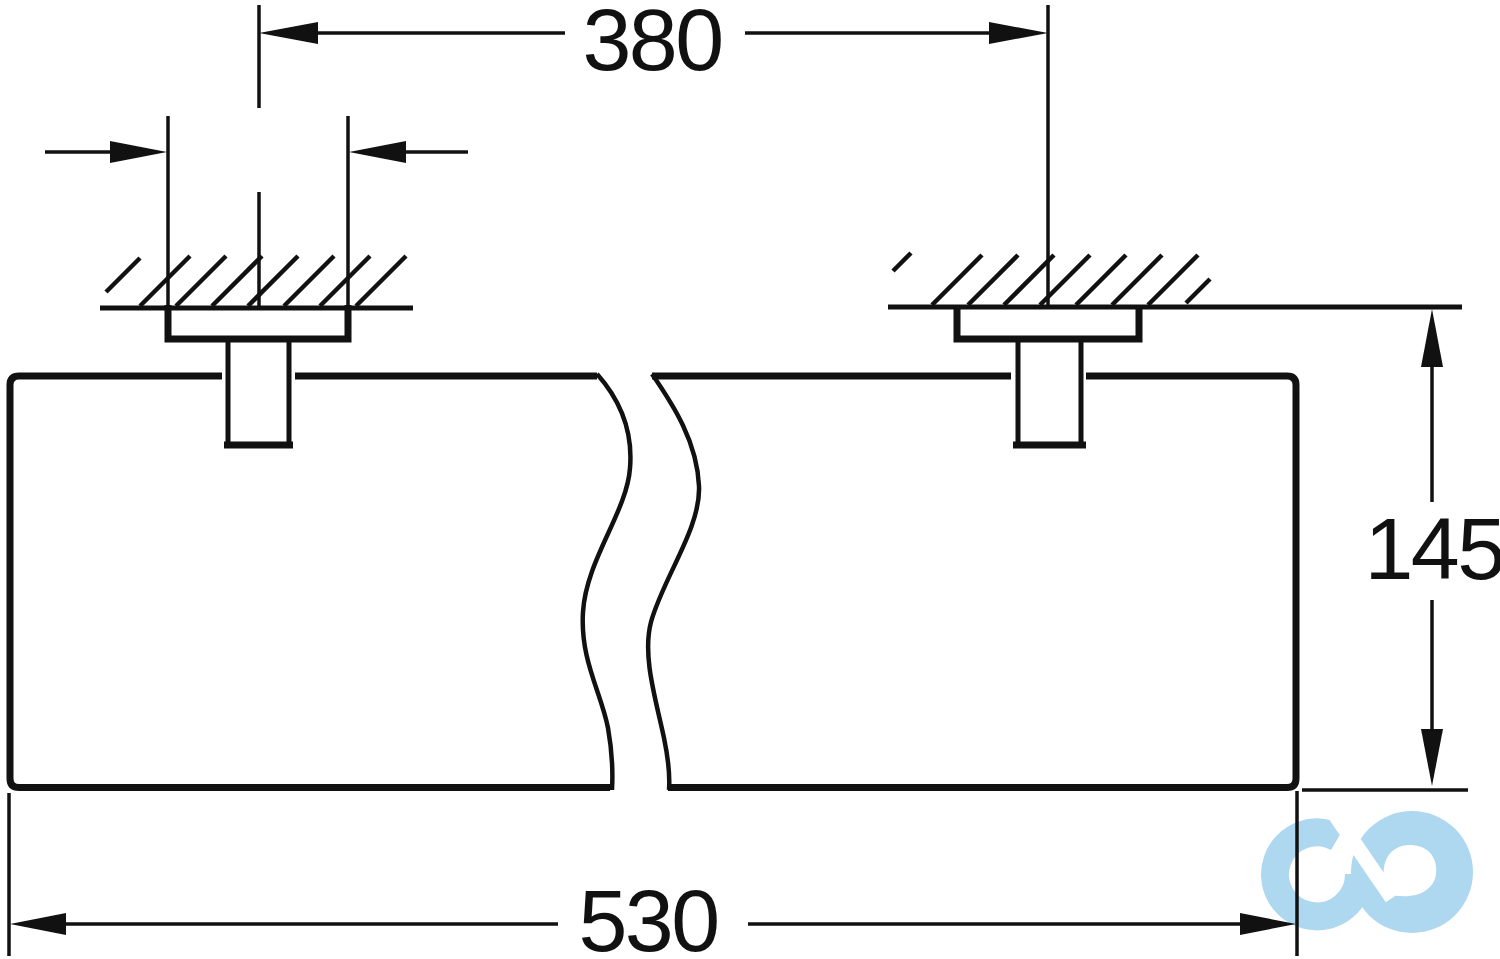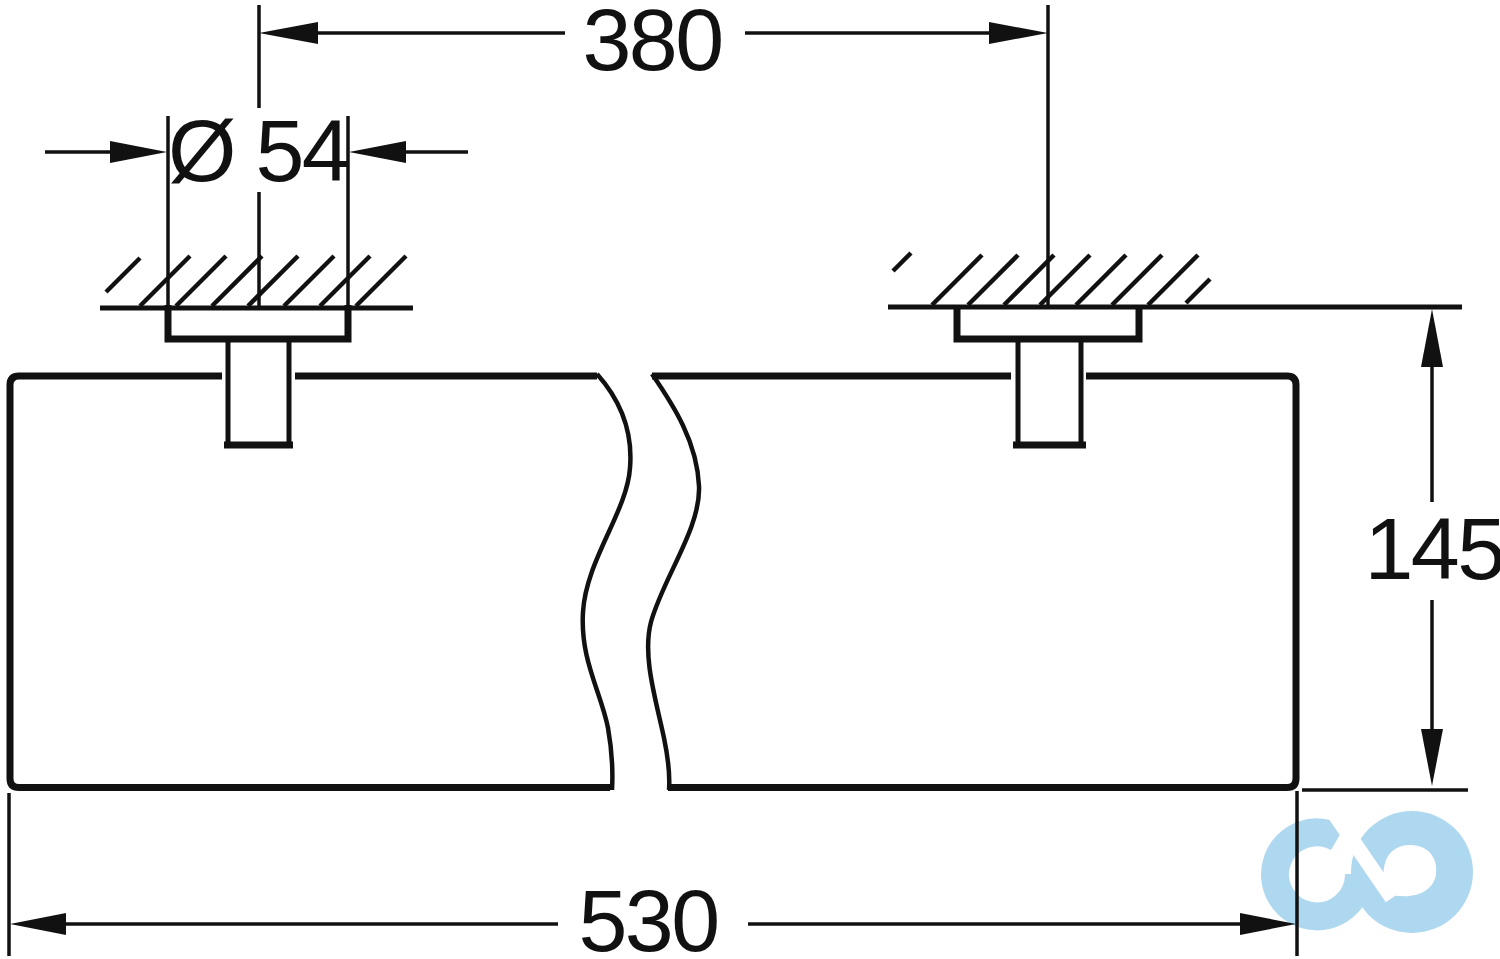--- a/index.html
+++ b/index.html
@@ -114,19 +114,18 @@
       <line x1="1297" y1="791" x2="1297" y2="956" stroke-width="3.5"></line>
       <line x1="64" y1="924" x2="558" y2="924" stroke-width="3.5"></line>
       <line x1="748" y1="924" x2="1240" y2="924" stroke-width="3.5"></line>
       <polygon points="10,924 66,913 66,935" stroke="none"></polygon>
       <polygon points="1296,924 1240,913 1240,935" stroke="none"></polygon>
     </g>
   </svg>
 
   <div class="dim-label" style="left:652px;top:40px;">380</div>
 
-  <div class="dim-label" style="left:258px;top:151px;">Ø 54</div>
 
   <div class="dim-label" style="left:1434px;top:549px;">145</div>
 
   <div class="dim-label" style="left:648px;top:921px;">530</div>
 
 </div>
 
 </body></html>

